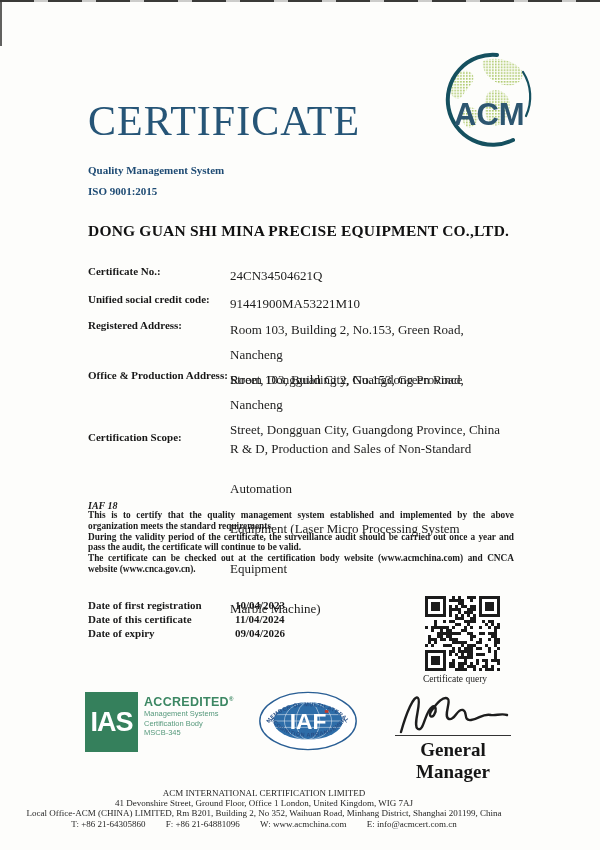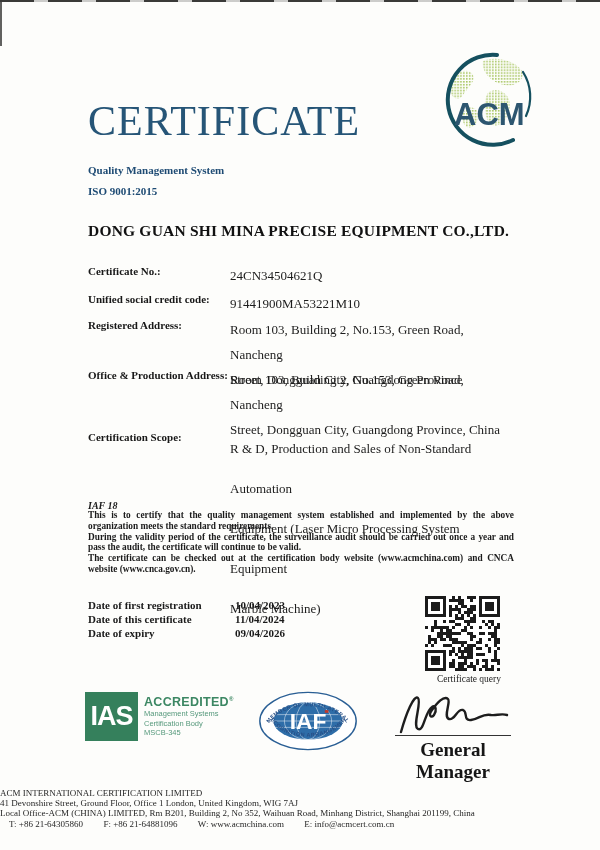--- a/index.html
+++ b/index.html
@@ -30,42 +30,42 @@
   .stmt{position:absolute;left:88px;top:489px;width:426px;font-size:9.3px;font-weight:bold;line-height:10.8px;text-align:justify;color:#1b1b1b;margin-top:21px;}
   .stmt p{margin:0;}
 
   
   .dates{position:absolute;left:88px;top:599px;width:290px;}
   .date-row{position:relative;height:14px;font-size:11px;font-weight:bold;}
   .dlabel{position:absolute;left:0;}
   .dvalue{position:absolute;left:147px;}
 
   
-  .qr-wrap{position:absolute;left:423px;top:596px;width:78px;text-align:right;}
+  .qr-wrap{position:absolute;left:423px;top:596px;width:78px;text-align:left;}
   .qr-box{width:75px;height:75px;margin:0 auto;background:#fff;}
   .qr-caption{margin-top:3px;font-size:9.5px;color:#222;}
 
   
   .ias{position:absolute;left:85px;top:692px;display:flex;font-family:"Liberation Sans",sans-serif;}
-  .ias-box{width:53px;height:49px;background:#35805c;color:#fff;display:flex;align-items:center;justify-content:center;
+  .ias-box{width:53px;height:60px;background:#35805c;color:#fff;display:flex;align-items:center;justify-content:center;
     font-weight:bold;font-size:27px;letter-spacing:-1px;}
   .ias-text{margin-left:6px;color:#4a9070;}
   .ias-accredited{font-size:12.5px;font-weight:bold;color:#3c8763;letter-spacing:.3px;line-height:14px;}
   .ias-accredited sup{font-size:6px;}
   .ias-sub{font-size:7.5px;line-height:9.5px;color:#56997c;}
 
   .iaf-logo{position:absolute;left:258px;top:690px;width:100px;height:62px;}
 
   
   .sig-scribble{position:absolute;left:395px;top:686px;width:118px;height:50px;}
   .sig-line{position:absolute;left:395px;top:735px;width:116px;border-top:1.5px solid #333;}
   .sig-title{position:absolute;left:385px;top:739px;width:136px;text-align:center;font-size:19px;font-weight:bold;color:#161616;}
 
   
-  .footer{position:absolute;left:0;top:788px;width:528px;text-align:left;font-size:9px;line-height:10.2px;color:#262626;}
+  .footer{position:absolute;left:0;top:788px;width:528px;text-align:center;font-size:9px;line-height:10.2px;color:#262626;}
   .footer .contact span{display:inline-block;margin:0 9px;}
 </style>
 </head>
 <body>
 
 <div class="page">
 
   <div class="scan-top"></div>
   <div class="scan-left"></div>
 

